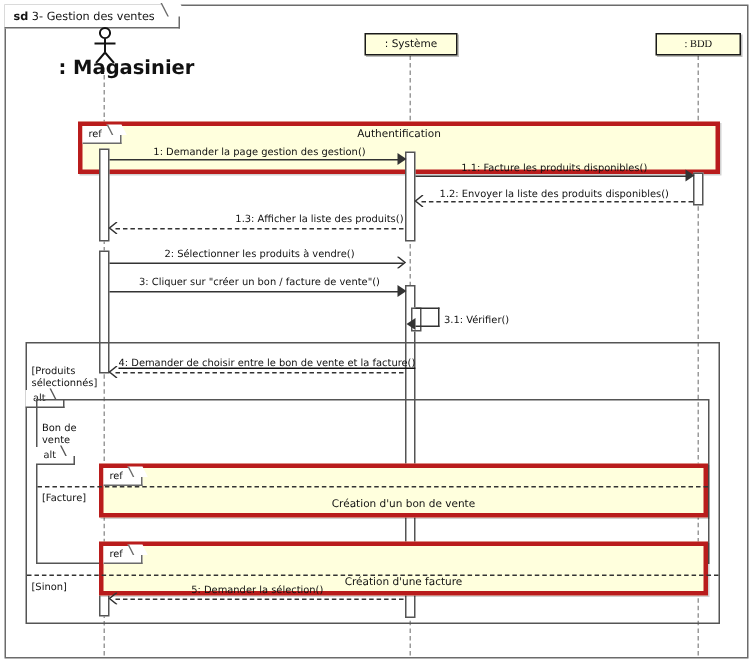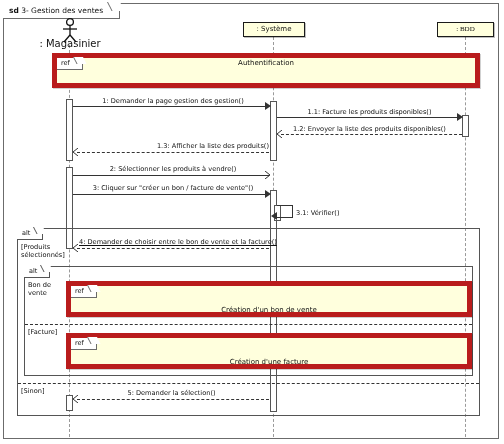--- a/index.html
+++ b/index.html
@@ -65,23 +65,24 @@
     box-sizing:border-box;
     white-space:nowrap;
     box-shadow:1px 1px 0 rgba(0,0,0,.25);
   }
   .actor{
     position:absolute;
     width:30px;height:28px;
   }
   .actor-label{
     position:absolute;
-    font-size:10px;color:#111;
+    font-size:13px;color:#111;
     white-space:nowrap;
     text-align:center;
+    font-weight:bold;
   }
 
   
   .act{
     position:absolute;
     width:7px;
     background:#ffffff;
     border:1px solid #555;
     box-sizing:border-box;
   }
@@ -141,20 +142,21 @@
     height:12px;
     padding:0 12px 0 5px;
     border:1px solid #555;
     border-top:none;border-left:none;
     background:#ffffff;
     font-size:6.5px;
     line-height:11px;
     color:#111;
     white-space:nowrap;
     box-sizing:border-box;
+    margin-top:32px;
   }
   .frag-tab:after{
     content:"";
     position:absolute;right:-1px;top:-1px;
     width:9px;height:7px;
     background:#ffffff;
     border-left:1px solid #555;
     transform:skewX(27deg);
     transform-origin:top left;
   }
@@ -167,24 +169,25 @@
   }
   .sep{
     position:absolute;
     height:0;
     border-top:1px dashed #333;
   }
 
   
   .refbox{
     position:absolute;
-    border:5px solid #b91c1c;
+    border:3px solid #b91c1c;
     background:#ffffdd;
     box-sizing:border-box;
     box-shadow:1px 1px 0 rgba(0,0,0,.18);
+    margin-top:28px;
   }
   .ref-tab{
     position:absolute;
     left:0;top:0;
     height:12px;
     padding:0 12px 0 4px;
     border:1px solid #6b6b6b;
     border-top:none;border-left:none;
     background:#ffffff;
     font-size:6.5px;

